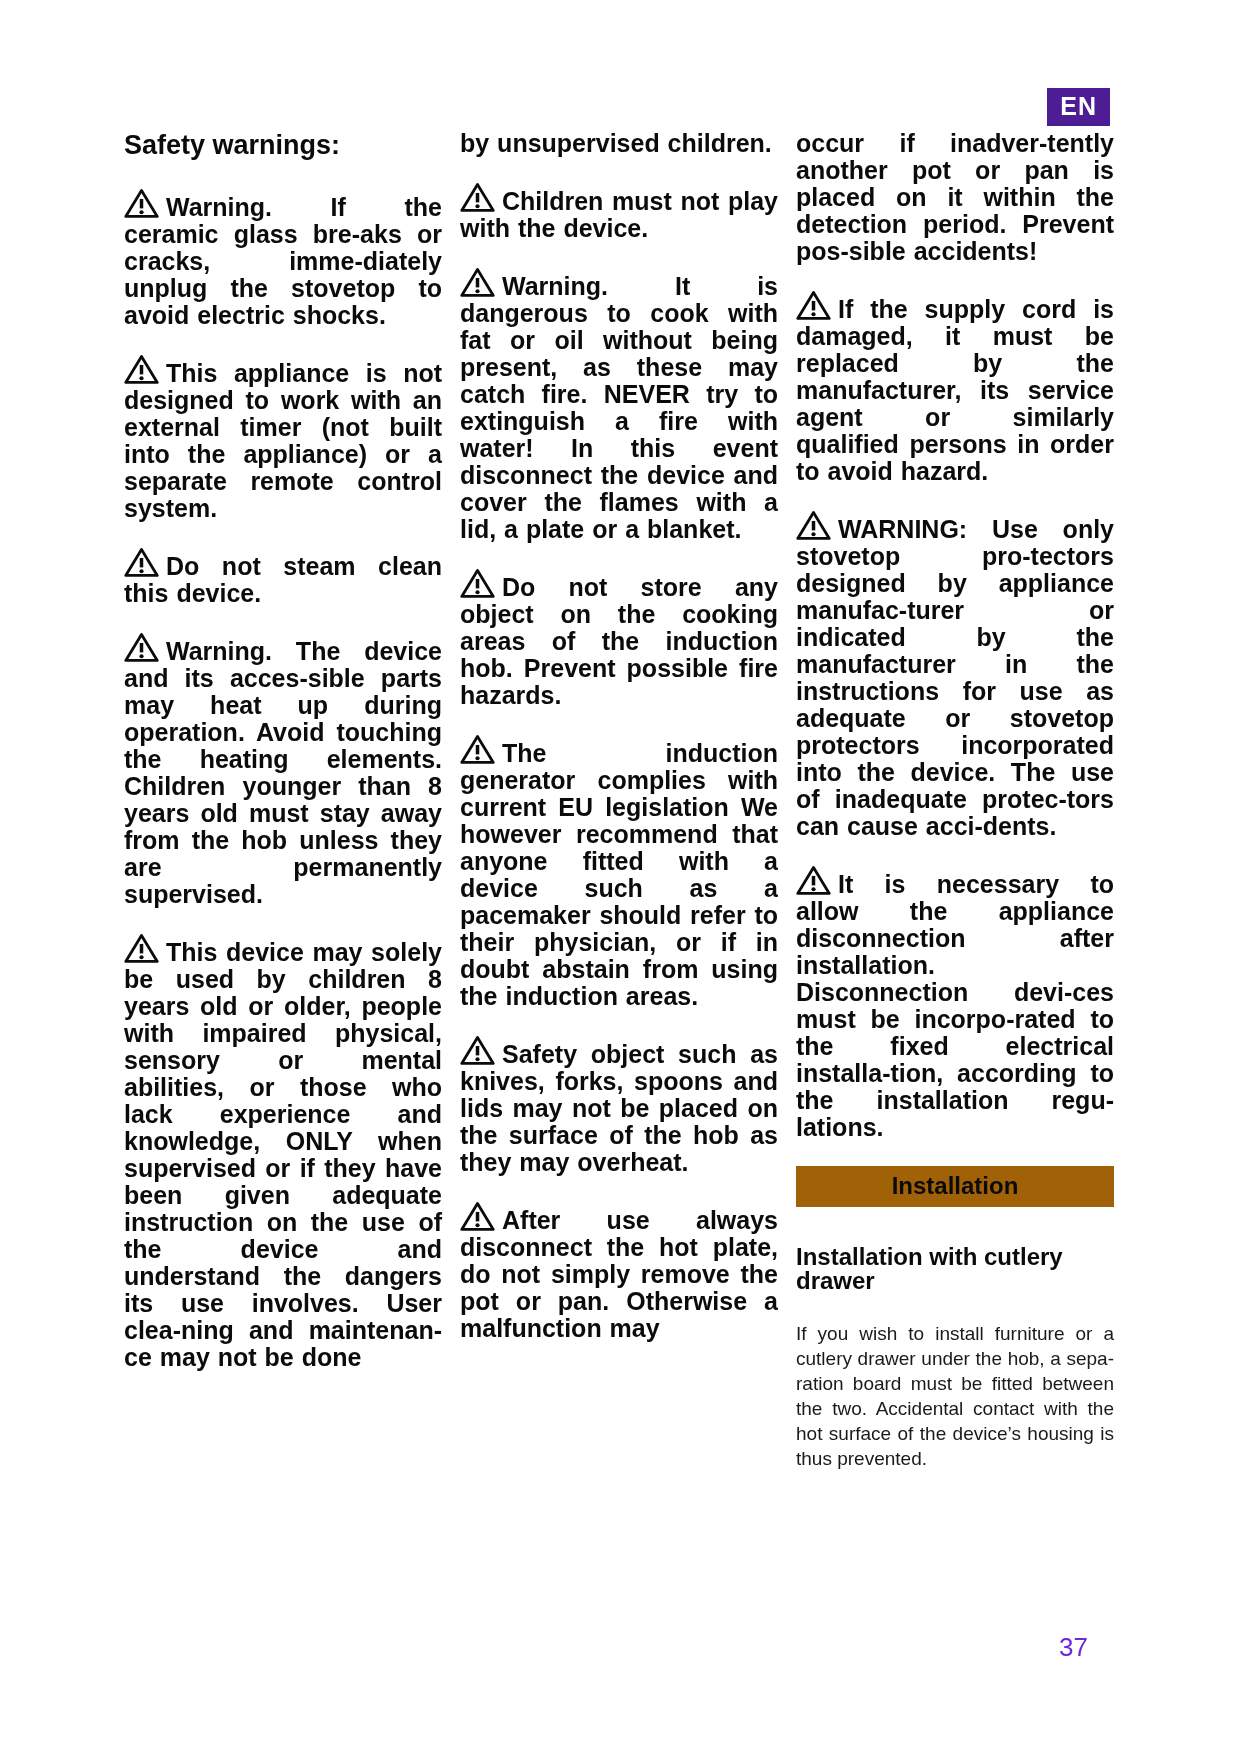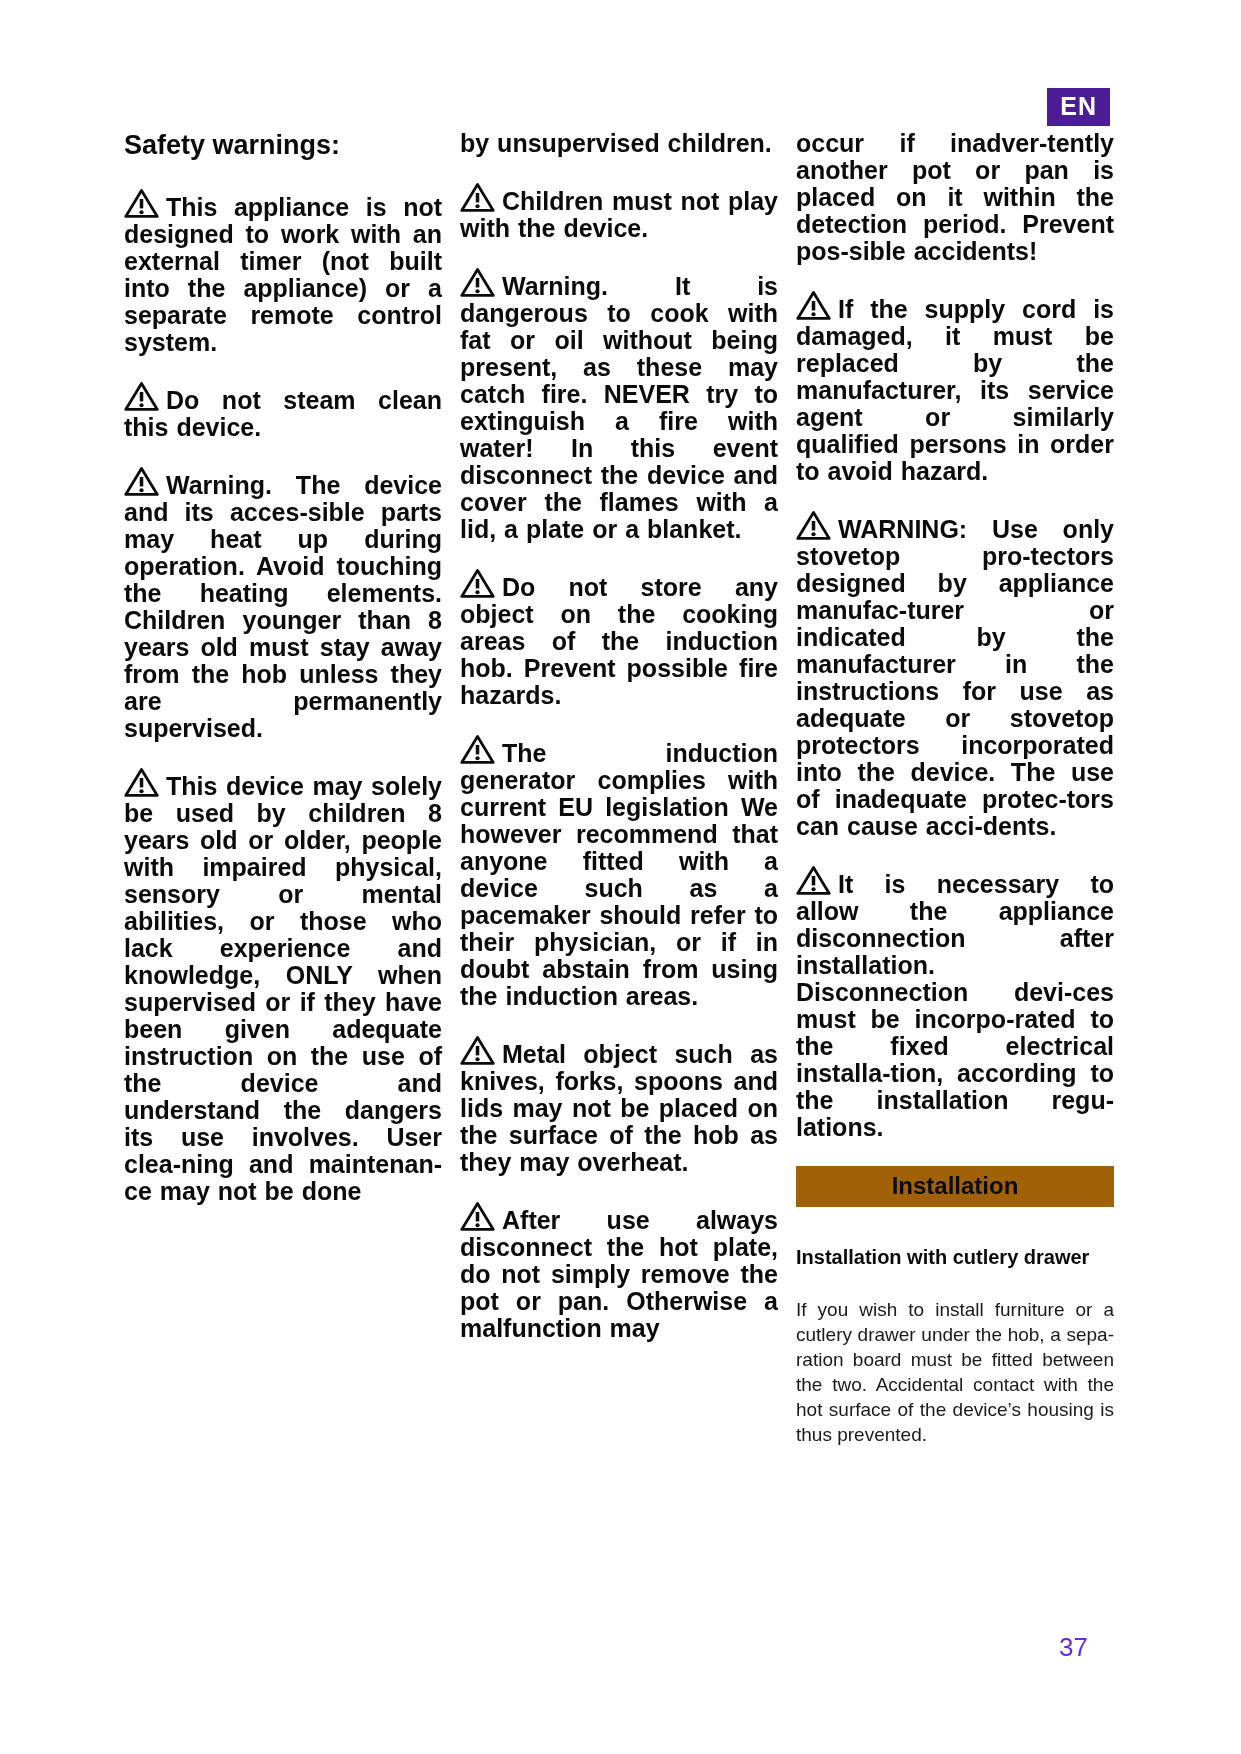--- a/index.html
+++ b/index.html
@@ -59,21 +59,21 @@
   .section-bar {
     background: #a16207;
     color: #0b0b0b;
     font-weight: bold;
     font-size: 24px;
     text-align: center;
     padding: 6px 0 7px 0;
     margin: 12px 0 0 0;
   }
   .subheading {
-    font-size: 20px;
+    font-size: 24px;
     font-weight: bold;
     margin: 38px 0 0 0;
     line-height: 24px;
   }
   .small-para {
     font-size: 19px;
     font-weight: normal;
     line-height: 25px;
     text-align: justify;
     margin: 28px 0 0 0;
@@ -90,20 +90,25 @@
 </style>
 </head>
 <body>
 
 <div class="page">
   <div class="lang-badge">EN</div>
 
   <div class="content">
     <div class="col">
         <h2 class="col-title"><span>Safety warnings:</span></h2>
+        <p class="para"><span class="warn-icon"><svg width="35" height="31" viewBox="0 0 100 88" aria-hidden="true">
+              <path d="M50 7 L95 81 L5 81 Z" fill="none" stroke="#0b0b0b" stroke-width="8" stroke-linejoin="round"></path>
+              <path d="M50 31 L50 58" stroke="#0b0b0b" stroke-width="10"></path>
+              <circle cx="50" cy="69" r="6" fill="#0b0b0b"></circle>
+            </svg></span><span>Warning. If the ceramic glass bre-aks or cracks, imme-diately unplug the stovetop to avoid electric shocks.</span></p>
         <p class="para"><span class="warn-icon"><svg width="35" height="31" viewBox="0 0 100 88" aria-hidden="true">
               <path d="M50 7 L95 81 L5 81 Z" fill="none" stroke="#0b0b0b" stroke-width="8" stroke-linejoin="round"></path>
               <path d="M50 31 L50 58" stroke="#0b0b0b" stroke-width="10"></path>
               <circle cx="50" cy="69" r="6" fill="#0b0b0b"></circle>
             </svg></span><span>This appliance is not designed to work with an external timer (not built into the appliance) or a separate remote control system.</span></p>
         <p class="para"><span class="warn-icon"><svg width="35" height="31" viewBox="0 0 100 88" aria-hidden="true">
               <path d="M50 7 L95 81 L5 81 Z" fill="none" stroke="#0b0b0b" stroke-width="8" stroke-linejoin="round"></path>
               <path d="M50 31 L50 58" stroke="#0b0b0b" stroke-width="10"></path>
               <circle cx="50" cy="69" r="6" fill="#0b0b0b"></circle>
             </svg></span><span>Do not steam clean this device.</span></p>
@@ -137,21 +142,21 @@
             </svg></span><span>Do not store any object on the cooking areas of the induction hob. Prevent possible fire hazards.</span></p>
         <p class="para"><span class="warn-icon"><svg width="35" height="31" viewBox="0 0 100 88" aria-hidden="true">
               <path d="M50 7 L95 81 L5 81 Z" fill="none" stroke="#0b0b0b" stroke-width="8" stroke-linejoin="round"></path>
               <path d="M50 31 L50 58" stroke="#0b0b0b" stroke-width="10"></path>
               <circle cx="50" cy="69" r="6" fill="#0b0b0b"></circle>
             </svg></span><span>The induction generator complies with current EU legislation We however recommend that anyone fitted with a device such as a pacemaker should refer to their physician, or if in doubt abstain from using the induction areas.</span></p>
         <p class="para"><span class="warn-icon"><svg width="35" height="31" viewBox="0 0 100 88" aria-hidden="true">
               <path d="M50 7 L95 81 L5 81 Z" fill="none" stroke="#0b0b0b" stroke-width="8" stroke-linejoin="round"></path>
               <path d="M50 31 L50 58" stroke="#0b0b0b" stroke-width="10"></path>
               <circle cx="50" cy="69" r="6" fill="#0b0b0b"></circle>
-            </svg></span><span>Metal object such as knives, forks, spoons and lids may not be placed on the surface of the hob as they may overheat.</span></p>
+            </svg></span><span>Safety object such as knives, forks, spoons and lids may not be placed on the surface of the hob as they may overheat.</span></p>
         <p class="para"><span class="warn-icon"><svg width="35" height="31" viewBox="0 0 100 88" aria-hidden="true">
               <path d="M50 7 L95 81 L5 81 Z" fill="none" stroke="#0b0b0b" stroke-width="8" stroke-linejoin="round"></path>
               <path d="M50 31 L50 58" stroke="#0b0b0b" stroke-width="10"></path>
               <circle cx="50" cy="69" r="6" fill="#0b0b0b"></circle>
             </svg></span><span>After use always disconnect the hot plate, do not simply remove the pot or pan. Otherwise a malfunction may</span></p>
       </div>
     <div class="col">
         <p class="para"><span>occur if inadver-tently another pot or pan is placed on it within the detection period. Prevent pos-sible accidents!</span></p>
         <p class="para"><span class="warn-icon"><svg width="35" height="31" viewBox="0 0 100 88" aria-hidden="true">
               <path d="M50 7 L95 81 L5 81 Z" fill="none" stroke="#0b0b0b" stroke-width="8" stroke-linejoin="round"></path>

